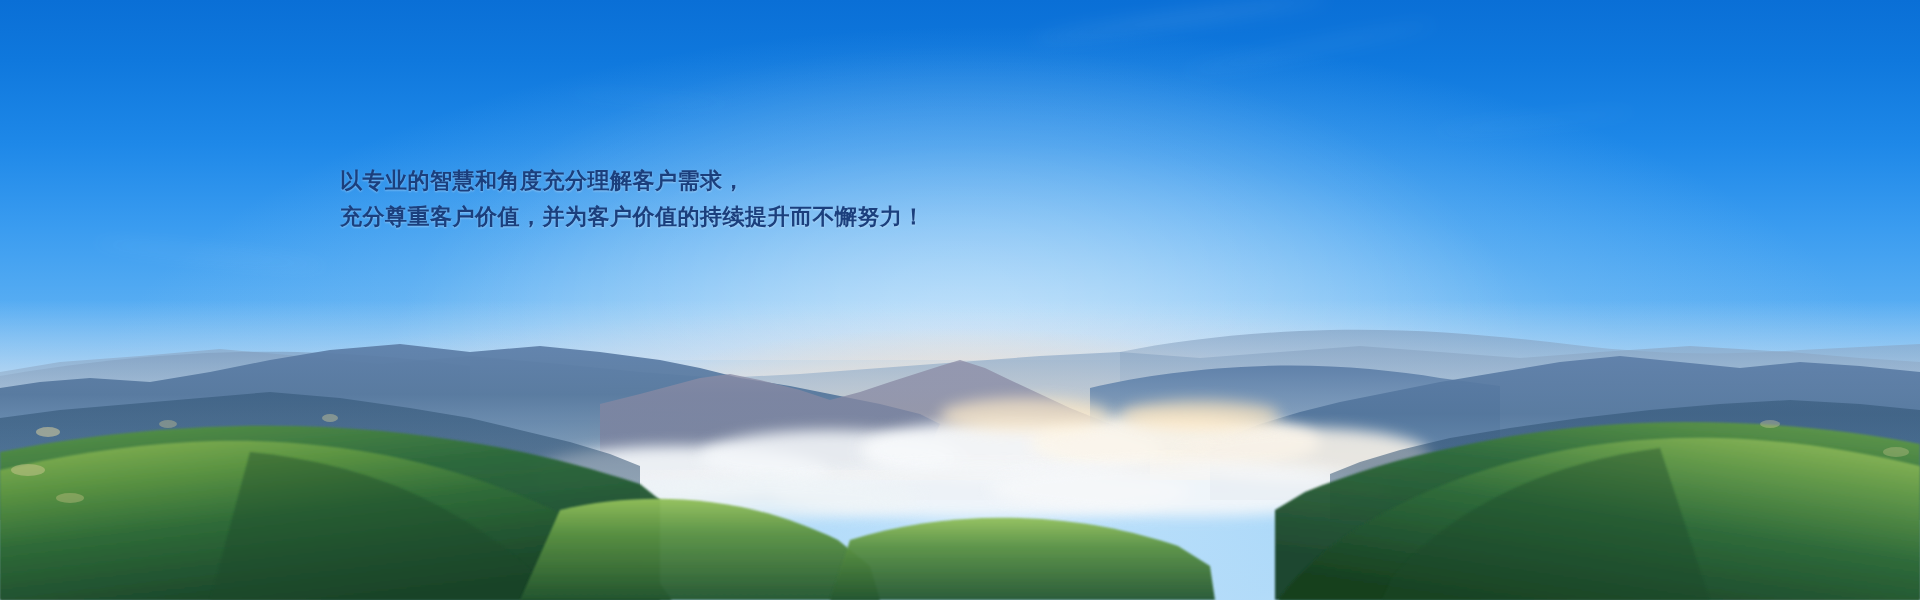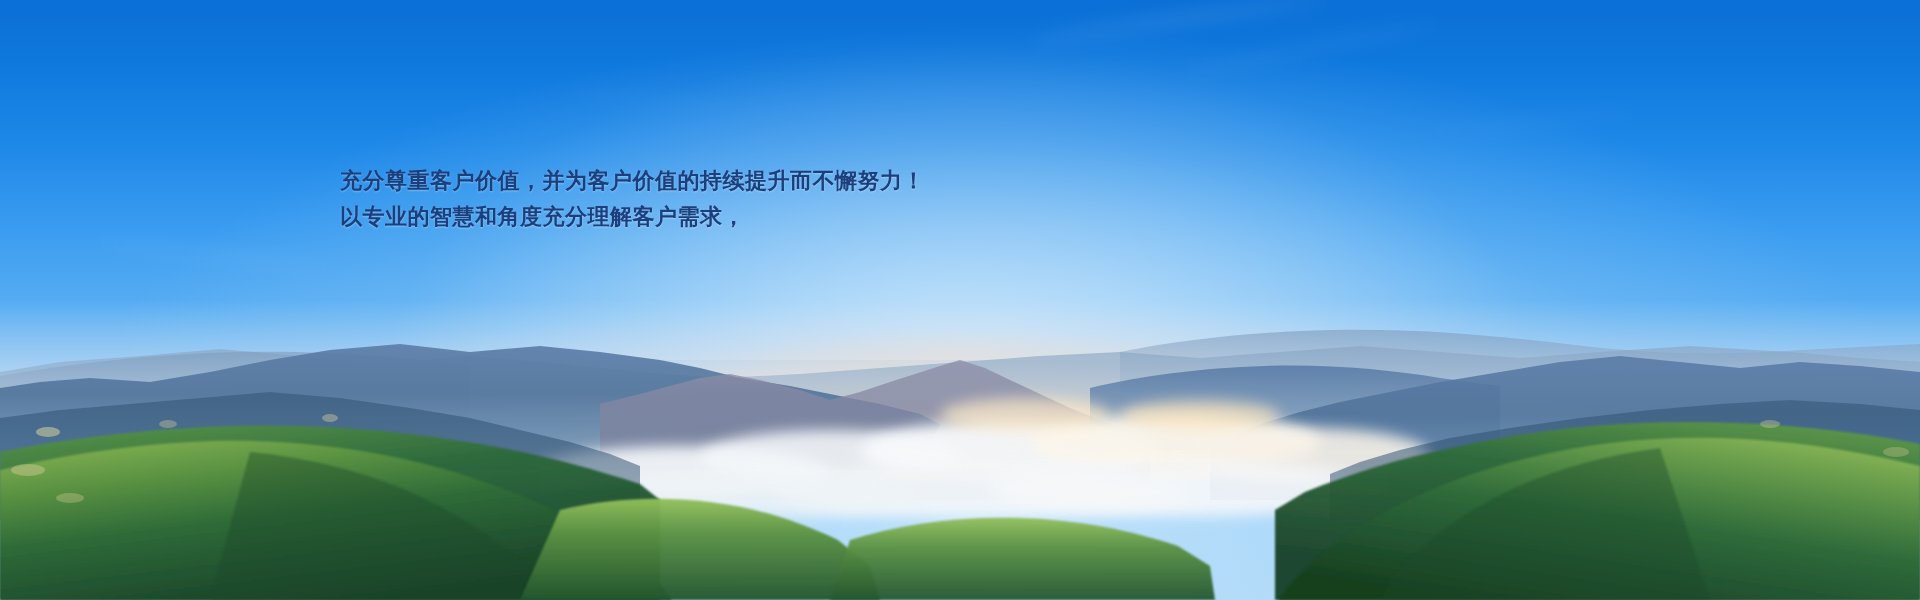--- a/index.html
+++ b/index.html
@@ -282,17 +282,17 @@
       <ellipse cx="28" cy="470" rx="17" ry="6" fill="#cfc892" opacity="0.48"></ellipse>
       <ellipse cx="70" cy="498" rx="14" ry="5" fill="#c8c288" opacity="0.40"></ellipse>
       <ellipse cx="168" cy="424" rx="9" ry="4" fill="#cdc690" opacity="0.40"></ellipse>
       <ellipse cx="330" cy="418" rx="8" ry="4" fill="#d6cf9c" opacity="0.42"></ellipse>
       <ellipse cx="1770" cy="424" rx="10" ry="4" fill="#d4cd98" opacity="0.38"></ellipse>
       <ellipse cx="1896" cy="452" rx="13" ry="5" fill="#cdc68f" opacity="0.34"></ellipse>
     </svg>
   </div>
 
   <div class="headline">
+    <span class="line">以专业的智慧和角度充分理解客户需求，</span>
     <span class="line">充分尊重客户价值，并为客户价值的持续提升而不懈努力！</span>
-    <span class="line">以专业的智慧和角度充分理解客户需求，</span>
   </div>
 
 </div>
 
 </body></html>

